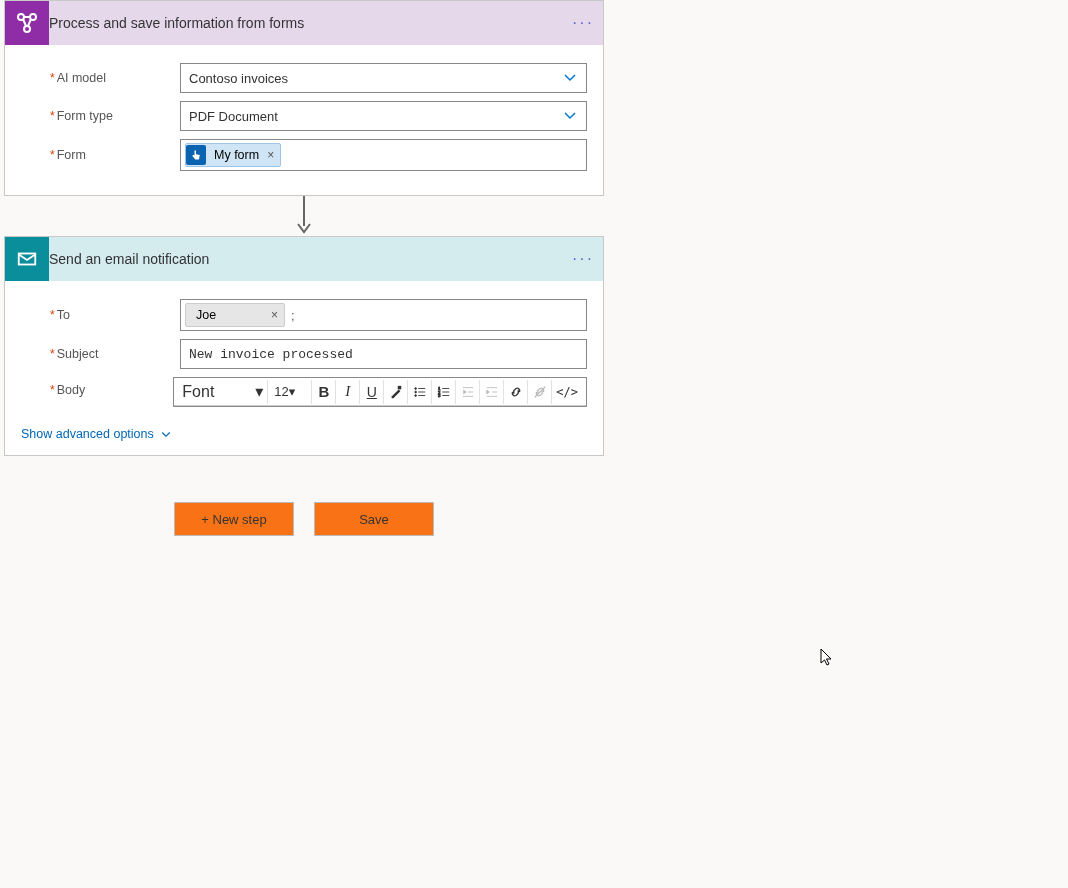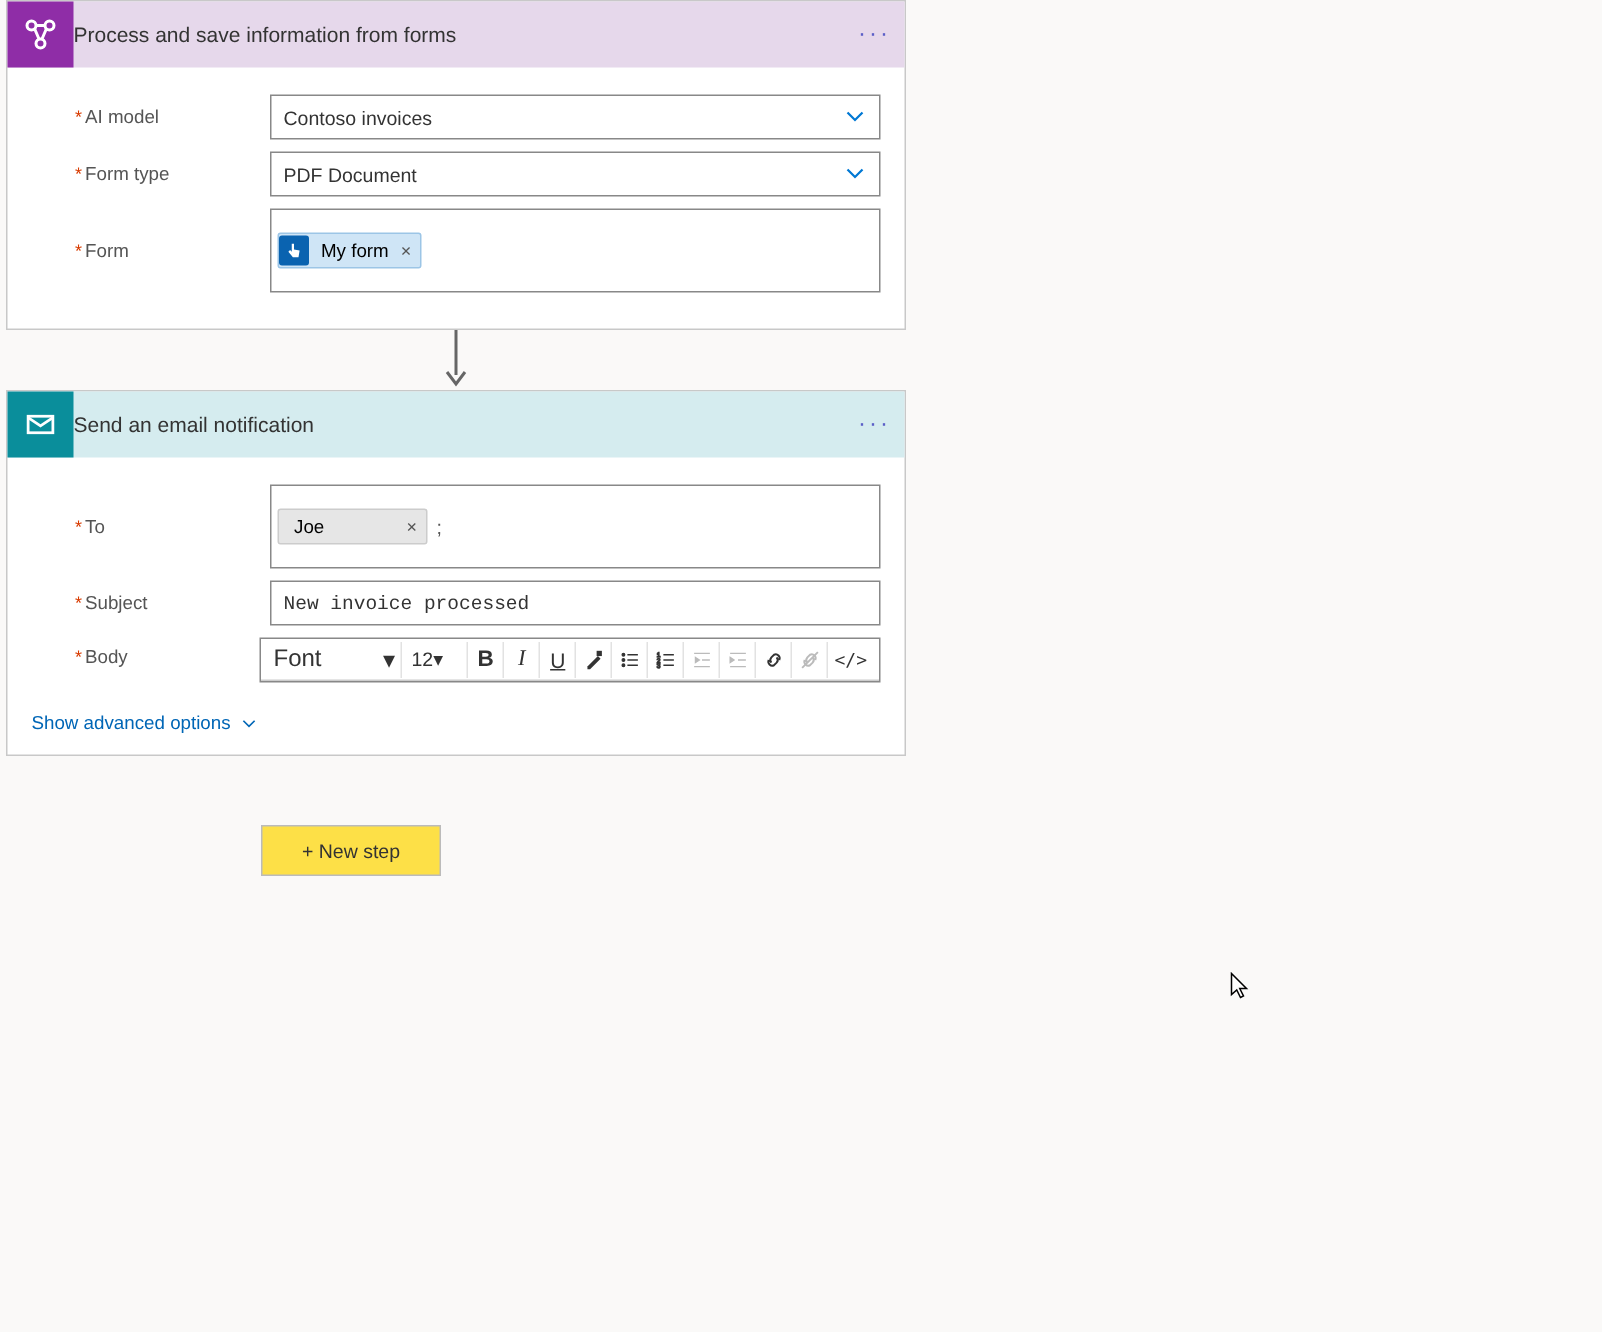--- a/index.html
+++ b/index.html
@@ -19,21 +19,21 @@
 
   .row { display:flex; align-items:center; margin:8px 0; }
   .row .label { width:130px; font-size:12.5px; color:#555;margin-left:29px; }
   .row .label .req { color:#d83b01; margin-right:2px; font-size:12px;}
   .row .control { flex:1; }
 
   .select { height:30px; border:1px solid #888; display:flex; align-items:center; padding:0 8px; justify-content:space-between; cursor:pointer; background:#fff;}
   .select span { font-size:13px; color:#333; }
   .chev { color:#0078d4; }
 
-  .tokenbox { min-height:30px; border:1px solid #888; display:flex; align-items:center; padding:15px 4px; background:#fff; flex-wrap:wrap; gap:2px;}
+  .tokenbox { min-height:30px; border:1px solid #888; display:flex; align-items:center; padding:3px 4px; background:#fff; flex-wrap:wrap; gap:2px;}
   .token { display:inline-flex; align-items:center; background:#cfe5f6; border:1px solid #9cc5e6; border-radius:2px; height:24px; padding:0 2px 0 0; font-size:12.5px;}
   .token.grey { background:#e6e6e6; border-color:#ccc; padding-left:6px;}
   .token .ticon { width:20px; height:20px; background:#0a63b0; color:#fff; display:flex; align-items:center; justify-content:center; margin-right:4px; border-radius:2px; font-size:11px;}
   .token .tx { padding:0 4px; }
   .token .rm { color:#555; padding:0 4px; cursor:pointer; font-size:12px;}
   .sep { font-size:13px; color:#555; padding:0 4px;}
 
   .textinput { width:100%; height:30px; border:1px solid #888; padding:0 8px; font-size:13px; color:#333; outline:none;font-family:Liberation Mono, monospace;}
 
   .rte { border:1px solid #888; }
@@ -43,21 +43,21 @@
   .tool svg { width:14px; height:14px; }
   .fontsel { width:90px; justify-content:space-between; font-size:16px;}
   .rte-body { min-height:44px; padding:8px 10px; font-size:13px; color:#333;}
 
   .adv { color:#0066b6; font-size:12.5px; padding:8px 16px 14px 16px; cursor:pointer; display:flex; align-items:center; gap:6px;}
   .adv svg { width:12px; height:12px; }
 
   .arrow-connector { width:600px; height:40px; margin-left:4px; display:flex; align-items:flex-start; justify-content:center; }
 
   .footer-btns { display:flex; gap:20px; margin-left:174px; margin-top:46px;}
-  .btn { height:34px; min-width:120px; border:1px solid #bbb; background:#fde047; font-size:13px; color:#333; cursor:pointer; display:flex; align-items:center; justify-content:center; padding:0 16px;}
+  .btn { height:34px; min-width:120px; border:1px solid #bbb; background:#f97316; font-size:13px; color:#333; cursor:pointer; display:flex; align-items:center; justify-content:center; padding:0 16px;}
 
   .cursor { position:absolute; left:820px; top:648px; pointer-events:none;}
 </style>
 </head>
 <body>
 
 <div class="card">
   <div class="card-header hdr-purple">
     <div class="iconbox purple">
       <svg viewBox="0 0 24 24" width="24" height="24" fill="none" stroke="#fff" stroke-width="2">
@@ -247,17 +247,18 @@
   <div class="adv">
     <span>Show advanced options</span>
     <svg viewBox="0 0 16 16" fill="none" stroke="#0066b6" stroke-width="1.5">
         <path d="M3 6l5 5 5-5"></path>
       </svg>
   </div>
 </div>
 
 <div class="footer-btns">
   <button class="btn">+ New step</button>
+  <button class="btn">Save</button>
 </div>
 
 <svg class="cursor" width="16" height="20" viewBox="0 0 16 20">
   <path d="M1 1l0 14 3.5-3 2.5 5 2-1-2.5-5 4.5 0z" fill="#fff" stroke="#000" stroke-width="1"></path>
 </svg>
 
 </body></html>

